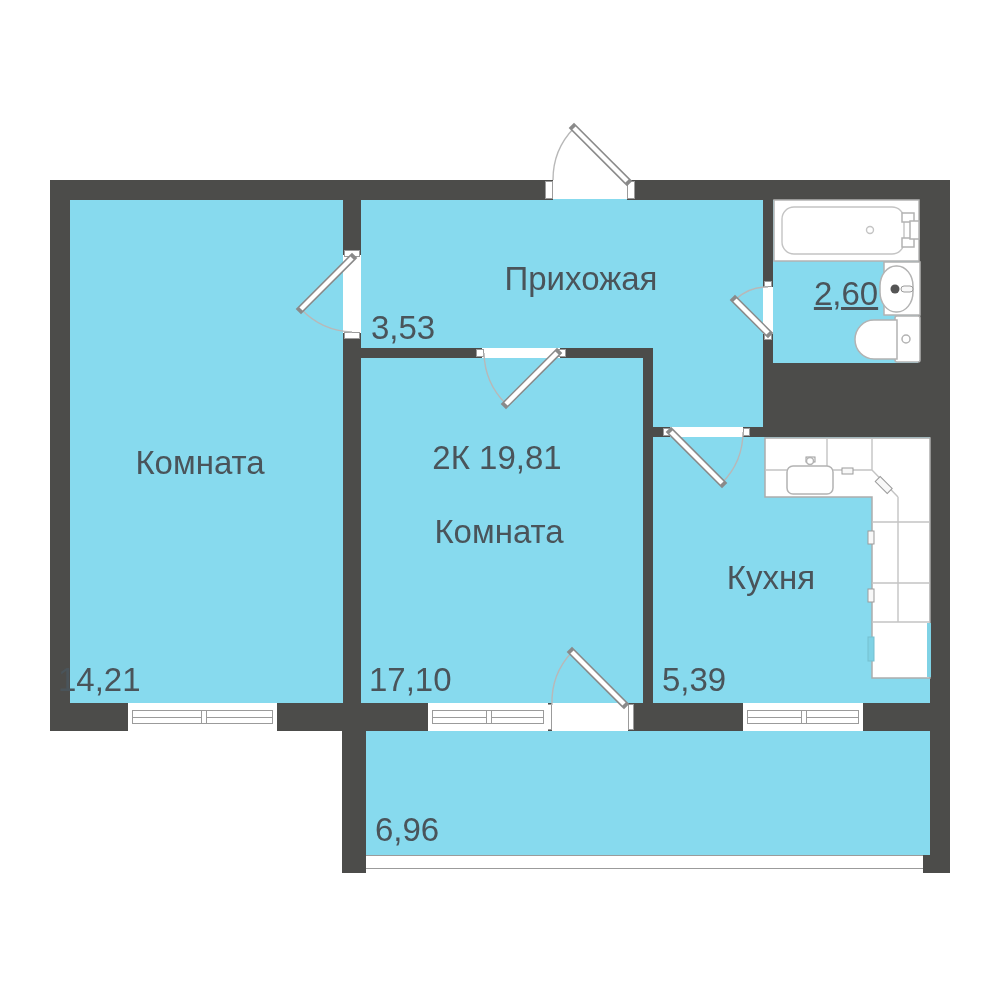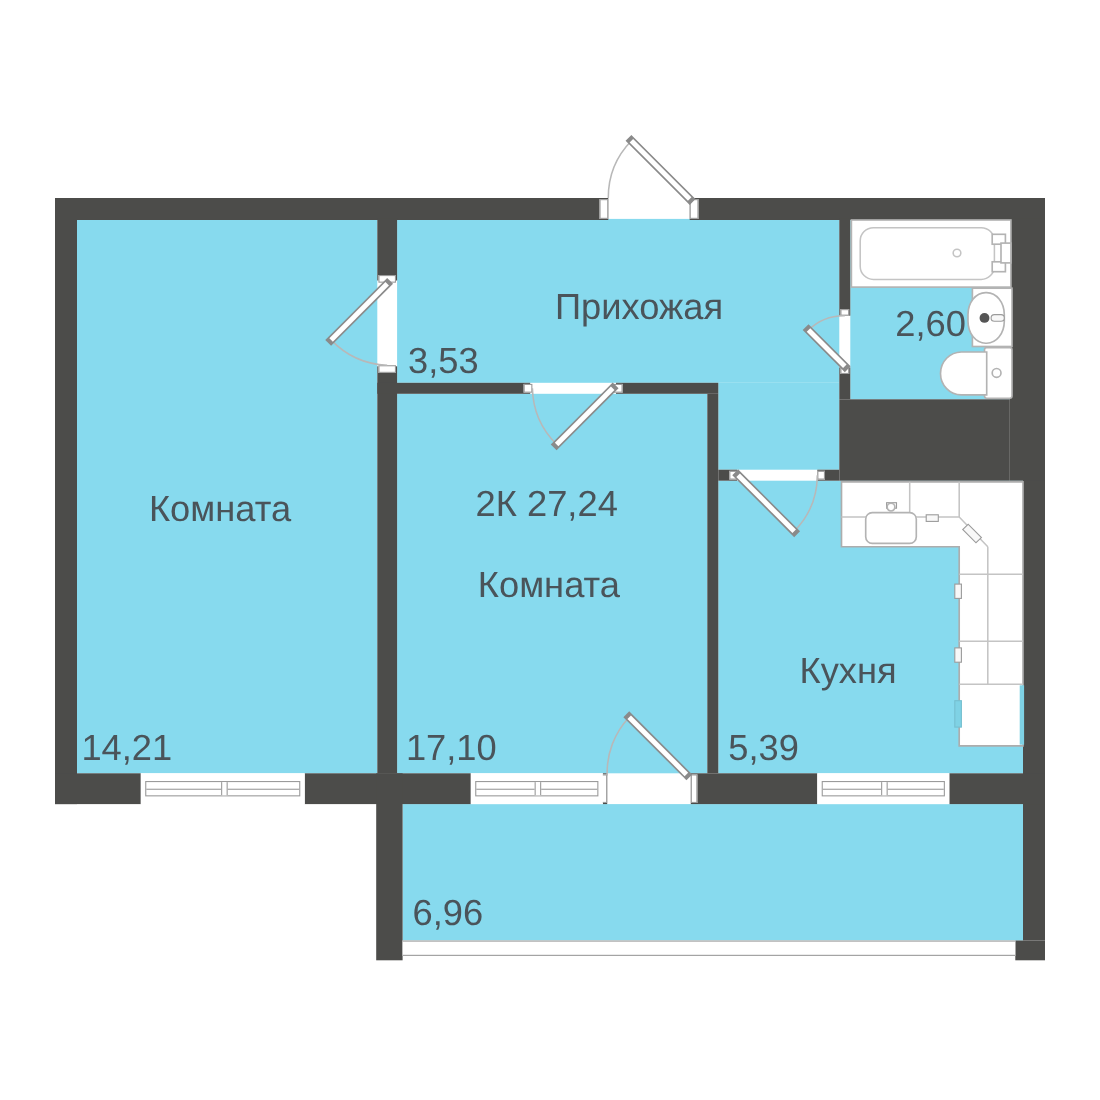--- a/index.html
+++ b/index.html
@@ -162,24 +162,24 @@
     </g>
 
     <g>
       <path class="arc" d="M552,705 A73,73 0 0 1 572,652"></path>
       <line class="leaf-under" x1="624" y1="704" x2="572" y2="652"></line>
       <line class="leaf-over" x1="624" y1="704" x2="572" y2="652"></line>
     </g>
   </svg>
 
   <div class="label center" style="left:200px;top:446px;">Комната</div>
-  <div class="label" style="left:74px;top:663px;">14,21</div>
+  <div class="label" style="left:58px;top:663px;">14,21</div>
   <div class="label center" style="left:581px;top:262px;">Прихожая</div>
   <div class="label" style="left:371px;top:311px;">3,53</div>
-  <div class="label center" style="left:846px;top:277px;">2,60</div>
-  <div class="label center" style="left:497px;top:441px;">2К 27,24</div>
+  <div class="label center" style="left:846px;top:277px;text-decoration:underline;">2,60</div>
+  <div class="label center" style="left:497px;top:441px;">2К 19,81</div>
   <div class="label center" style="left:499px;top:515px;">Комната</div>
   <div class="label" style="left:369px;top:663px;">17,10</div>
-  <div class="label center" style="left:771px;top:561px;margin-top:32px;">Кухня</div>
+  <div class="label center" style="left:771px;top:561px;">Кухня</div>
   <div class="label" style="left:662px;top:663px;">5,39</div>
   <div class="label" style="left:375px;top:813px;">6,96</div>
 
 </div>
 
 </body></html>

